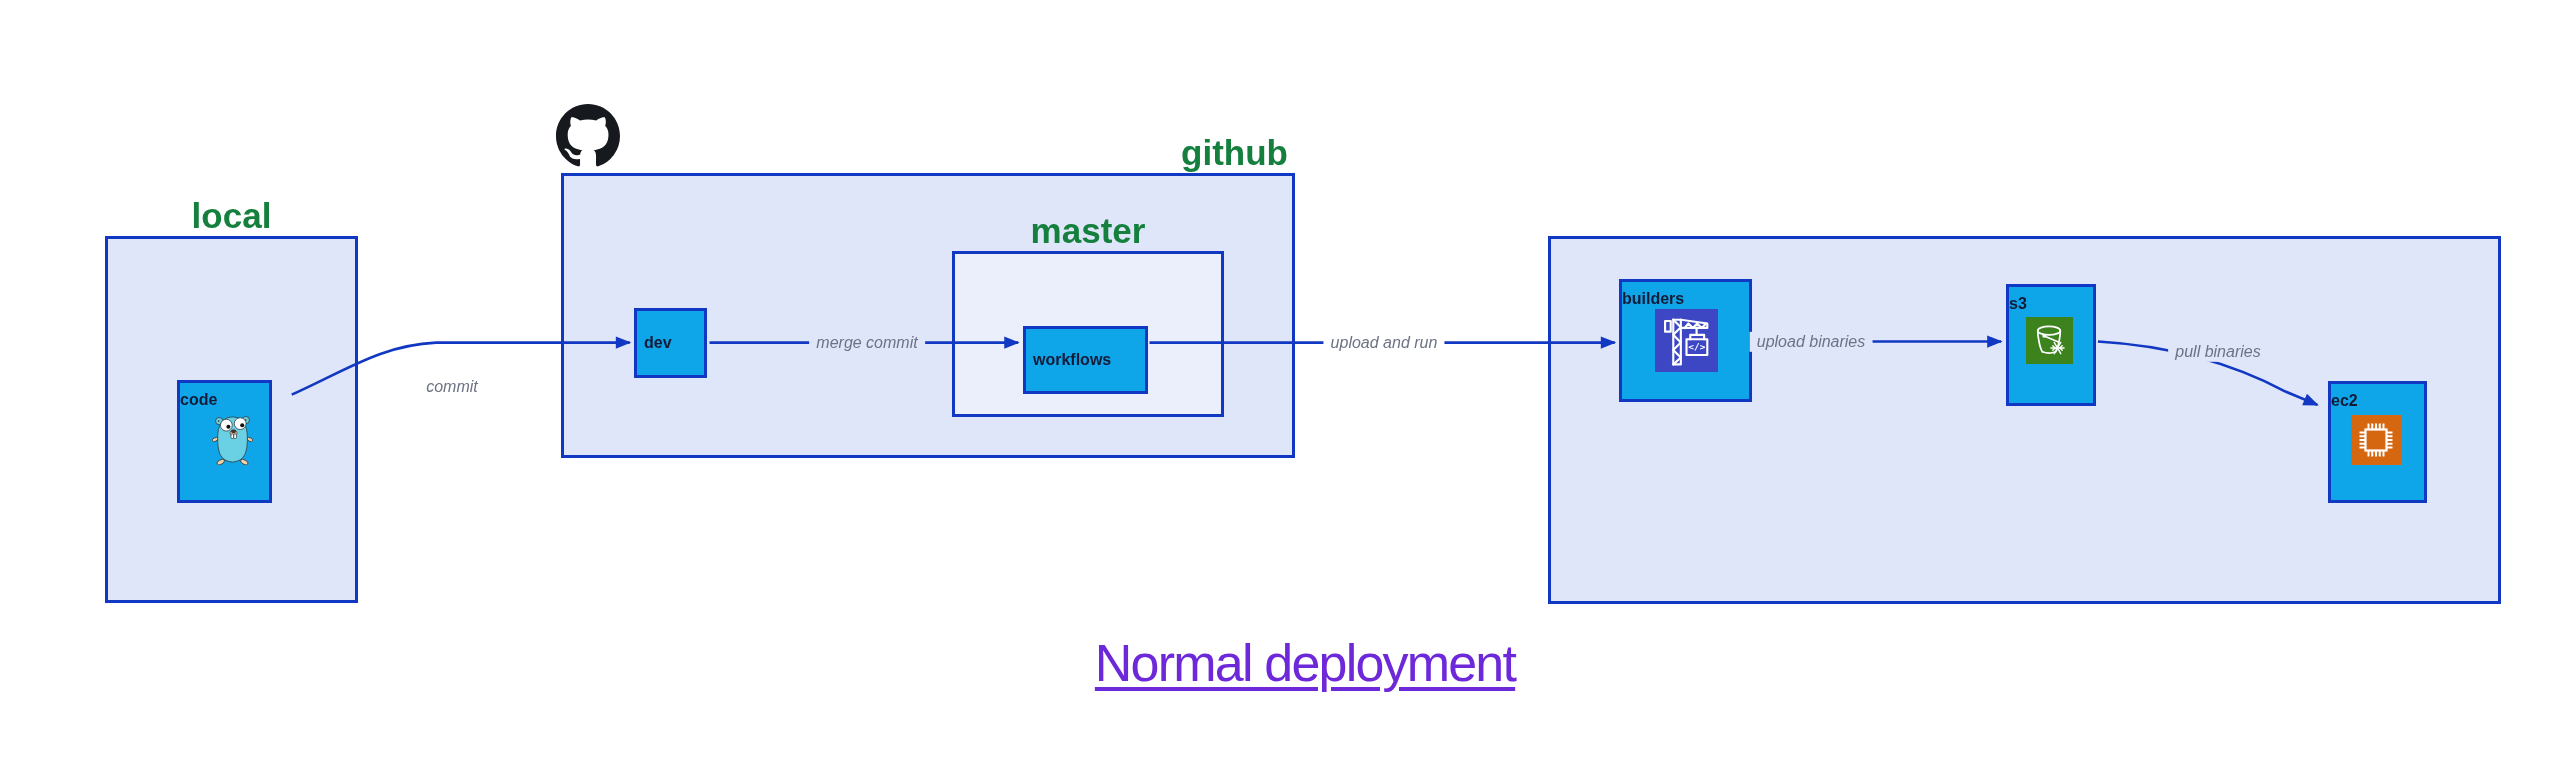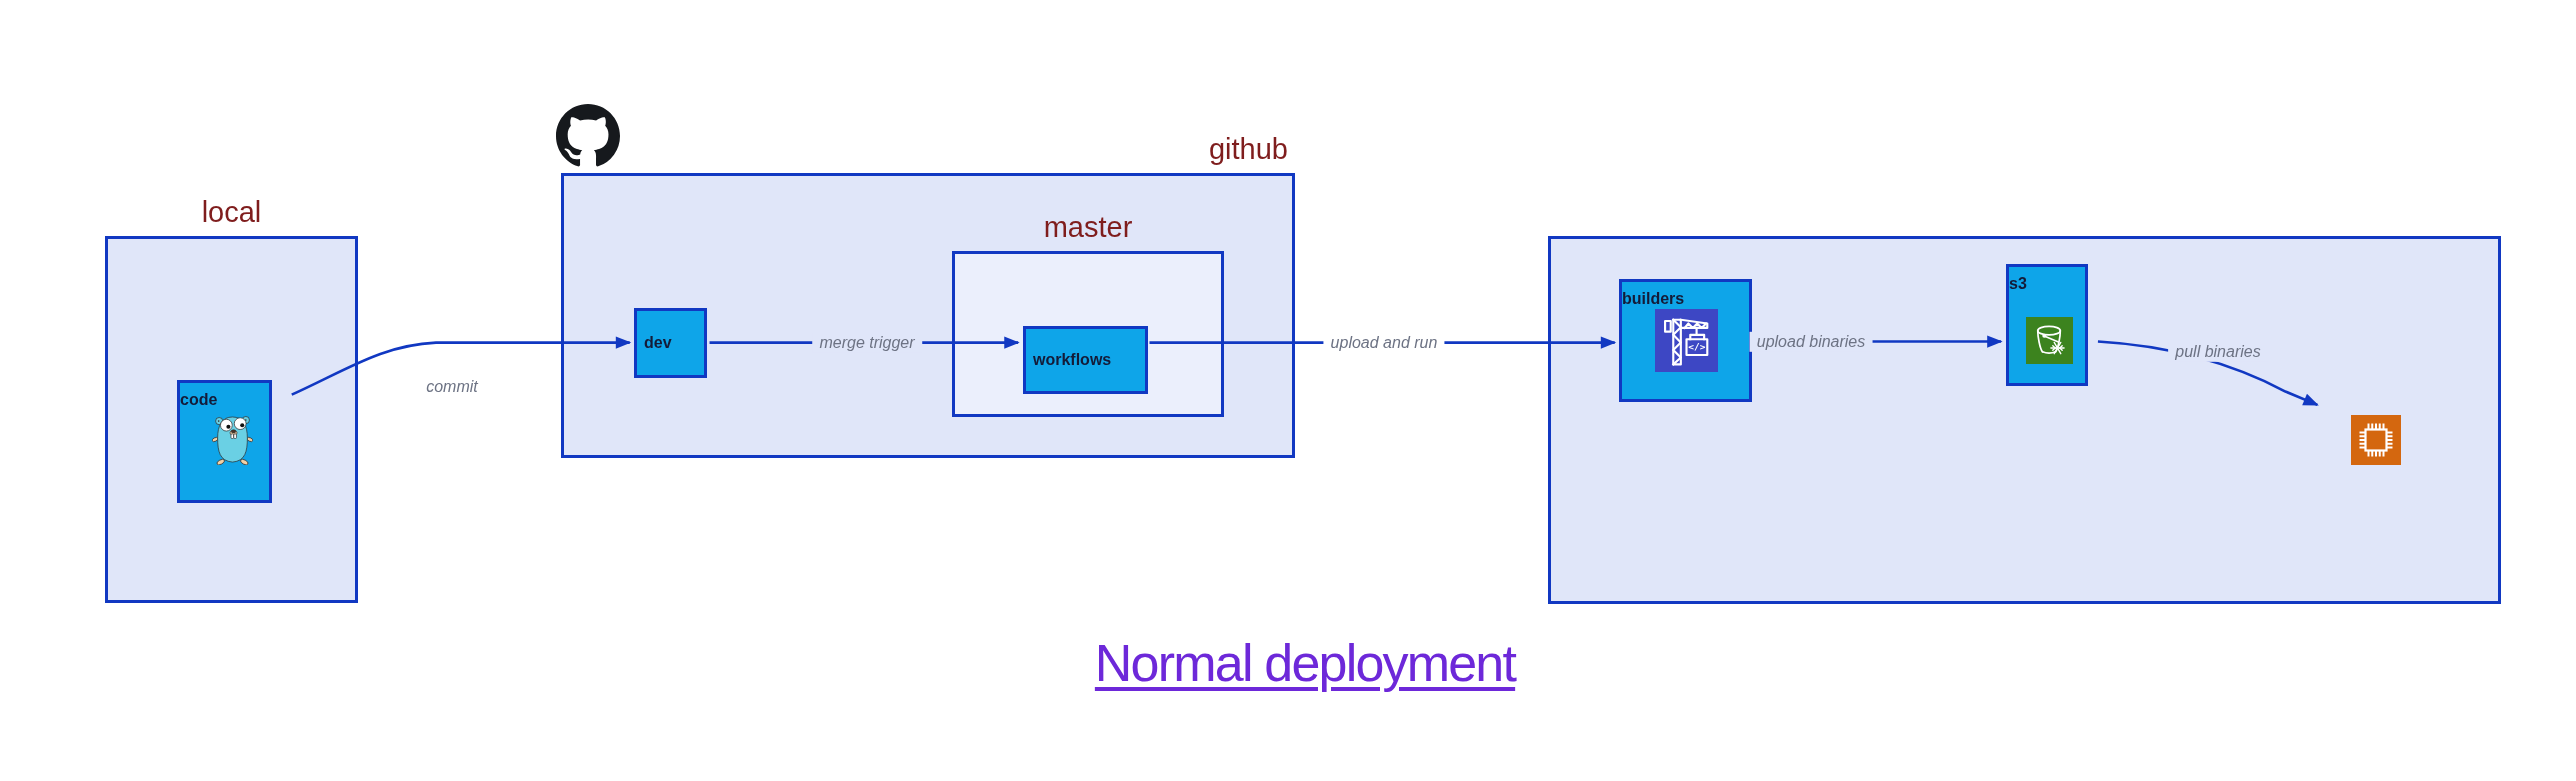--- a/index.html
+++ b/index.html
@@ -7,21 +7,21 @@
   #canvas{position:relative;width:2604px;height:781px;background:#ffffff;overflow:hidden;}
   
   .group-box{position:absolute;box-sizing:border-box;border:3.1px solid #1138c2;background:#e0e6f9;}
   .group-box.sub{background:#ebeffc;}
   
   .node-box{position:absolute;box-sizing:border-box;border:3.1px solid #1138c2;background:#0ea5e9;
             display:flex;justify-content:flex-start;color:#141b38;font-weight:bold;font-size:16px;}
   .node-box.top-label{align-items:flex-start;padding-top:7.7px;}
   .node-box.center-label{align-items:center;padding-left:7px;}
   
-  .group-label{position:absolute;color:#7f1d1d;font-size:29px;line-height:1;}
+  .group-label{position:absolute;color:#15803d;font-size:35px;line-height:1;font-weight:bold;}
   .center-text{text-align:center;}
   .right-text{text-align:right;}
   
   .edge-label{position:absolute;transform:translate(-50%,-50%);font-style:italic;font-size:16px;
               color:#6d7384;padding:1px 7.2px;line-height:1.15;white-space:nowrap;}
   .bg-white{background:#ffffff;}
   .bg-fill{background:#e0e6f9;}
   
   #edges{position:absolute;left:0;top:0;width:2604px;height:781px;pointer-events:none;}
   .edge-path{fill:none;stroke:#1138c2;stroke-width:5;}
@@ -51,22 +51,25 @@
   </div>
   <div class="node-box center-label" style="left:634px;top:308px;width:73px;height:70px;">
     <span>dev</span>
   </div>
   <div class="node-box center-label" style="left:1023px;top:326px;width:125px;height:68px;">
     <span>workflows</span>
   </div>
   <div class="node-box top-label" style="left:1619px;top:279px;width:133px;height:123px;">
     <span>builders</span>
   </div>
-  <div class="node-box top-label" style="left:2006px;top:264px;width:82px;height:122px;">
+  <div class="node-box top-label" style="left:2006px;top:284px;width:90px;height:122px;">
     <span>s3</span>
+  </div>
+  <div class="node-box top-label" style="left:2328px;top:381px;width:99px;height:122px;">
+    <span>ec2</span>
   </div>
 
   <svg class="icon" style="left:556px;top:104px;" width="64" height="64" viewBox="0 0 16 16">
     <path fill="#16191d" d="M8 0C3.58 0 0 3.58 0 8c0 3.54 2.29 6.53 5.47 7.59.4.07.55-.17.55-.38 0-.19-.01-.82-.01-1.49-2.01.37-2.53-.49-2.69-.94-.09-.23-.48-.94-.82-1.13-.28-.15-.68-.52-.01-.53.63-.01 1.08.58 1.23.82.72 1.21 1.87.87 2.33.66.07-.52.28-.87.51-1.07-1.78-.2-3.64-.89-3.64-3.95 0-.87.31-1.59.82-2.15-.08-.2-.36-1.02.08-2.12 0 0 .67-.21 2.2.82.64-.18 1.32-.27 2-.27s1.36.09 2 .27c1.53-1.04 2.2-.82 2.2-.82.44 1.1.16 1.92.08 2.12.51.56.82 1.27.82 2.15 0 3.07-1.87 3.75-3.65 3.95.29.25.54.73.54 1.48 0 1.07-.01 1.93-.01 2.2 0 .21.15.46.55.38A8.01 8.01 0 0 0 16 8c0-4.42-3.58-8-8-8z"></path>
   </svg>
 
   <svg class="icon" style="left:212px;top:411px;" width="41" height="54" viewBox="0 0 80 104">
     <g stroke="#2e2e2e" stroke-width="1.4">
       <ellipse cx="14" cy="19" rx="7" ry="7" fill="#6ad0e4"></ellipse>
       <ellipse cx="66" cy="17" rx="7" ry="7" fill="#6ad0e4"></ellipse>
@@ -158,21 +161,21 @@
       </marker>
     </defs>
     <path class="edge-path" d="M 566 766 C 676 716, 742 670, 846 665 L 1222 665" marker-end="url(#arrow)"></path>
     <path class="edge-path" d="M 1377 665 L 1976 665" marker-end="url(#arrow)"></path>
     <path class="edge-path" d="M 2231 665 L 3134 665" marker-end="url(#arrow)"></path>
     <path class="edge-path" d="M 3406 663 L 3884 663" marker-end="url(#arrow)"></path>
     <path class="edge-path" d="M 4072 663 C 4210 671, 4330 704, 4436 760 L 4498 786" marker-end="url(#arrow)"></path>
   </svg>
 
   <div class="edge-label bg-white" style="left:452px;top:343px;margin-top:44px;">commit</div>
-  <div class="edge-label bg-fill" style="left:867px;top:343px;">merge trigger</div>
+  <div class="edge-label bg-fill" style="left:867px;top:343px;">merge commit</div>
   <div class="edge-label bg-white" style="left:1384px;top:343px;">upload and run</div>
   <div class="edge-label bg-fill" style="left:1811px;top:342px;">upload binaries</div>
   <div class="edge-label bg-fill" style="left:2218px;top:352px;">pull binaries</div>
 
   <div class="diagram-title">Normal deployment</div>
 
 </div>
 
 
 </body></html>

